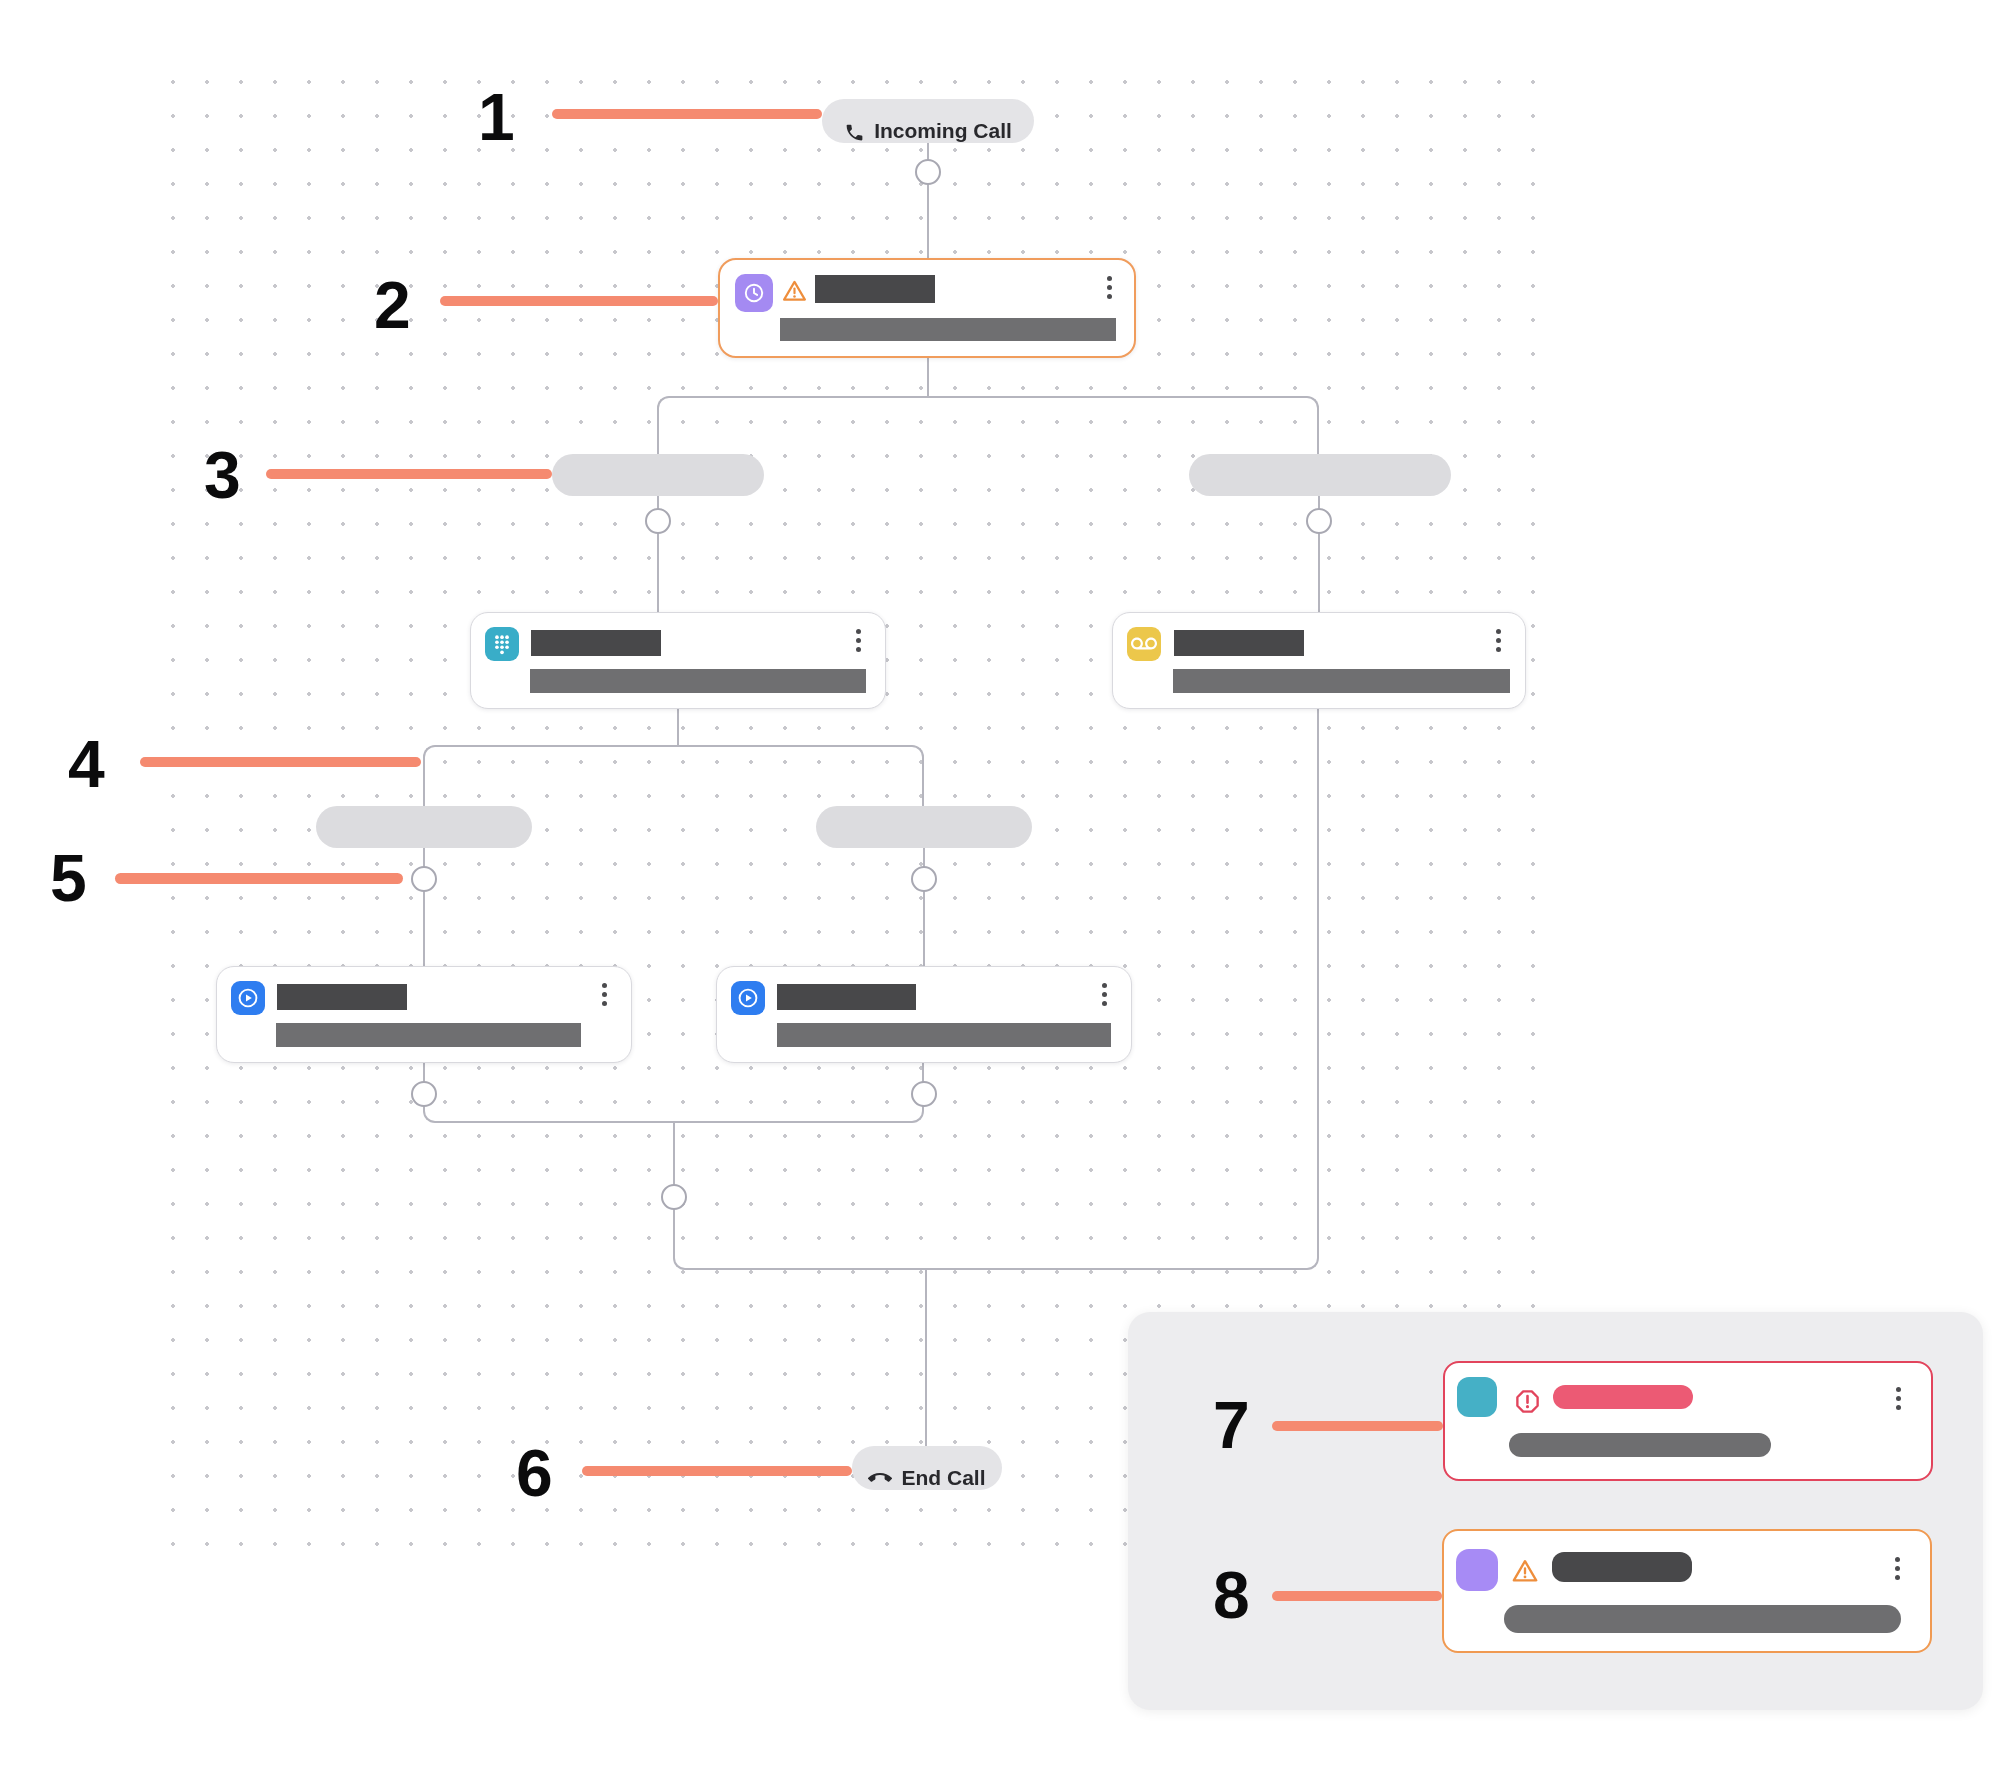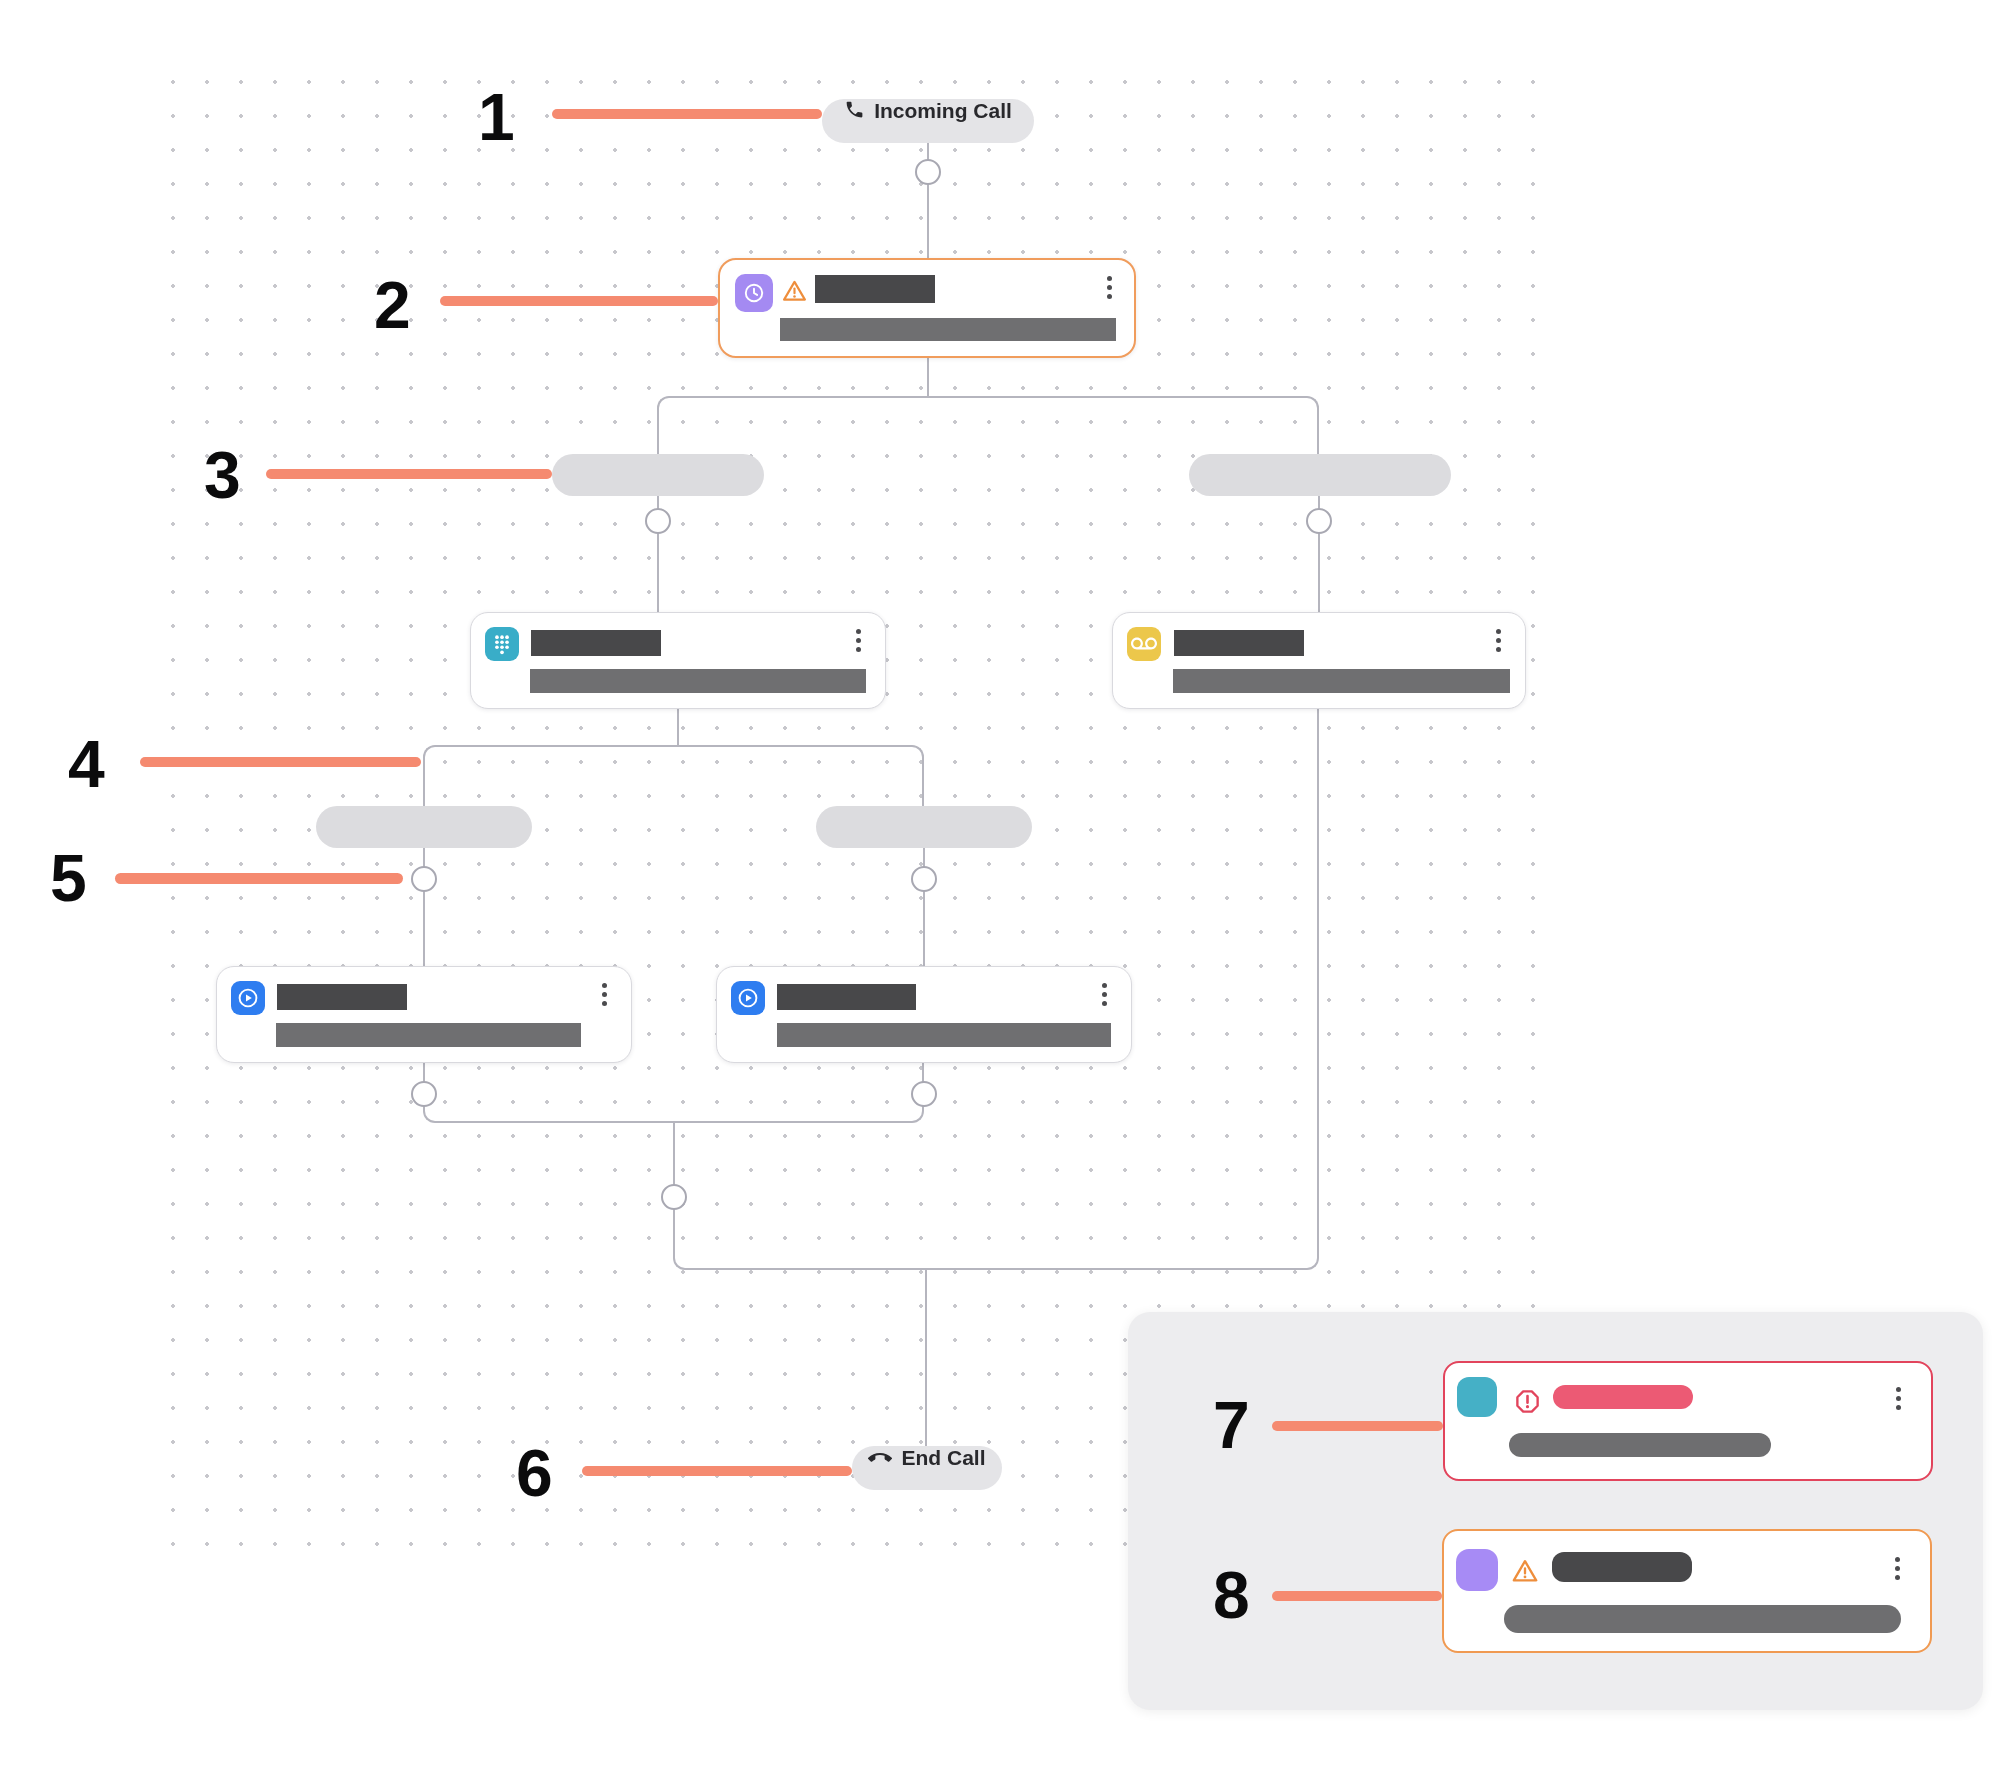--- a/index.html
+++ b/index.html
@@ -13,21 +13,21 @@
     background-size:34px 34px; background-position:6px 10px; }
 
   
   .vline { position:absolute; width:2px; background:#b5b5be; }
   .elbow { position:absolute; border:0 solid #b5b5be; }
   .cnode { position:absolute; width:26px; height:26px; border-radius:50%;
     background:#fff; border:2px solid #a8a8b2; }
 
   
   .flow-pill { position:absolute; background:#e4e4e7; border-radius:22px;
-    display:flex; align-items:flex-start; justify-content:center; gap:9px;
+    display:flex; align-items:flex-end; justify-content:center; gap:9px;
     font-size:21px; font-weight:700; color:#28282c; }
 
   
   .branch-pill { position:absolute; background:#dcdcdf; border-radius:21px; }
 
   
   .node { position:absolute; background:#fff; border:1.5px solid #d9d9de;
     border-radius:18px; box-shadow:0 1px 4px rgba(40,40,60,.10); }
   .node.warn { border:2.5px solid #f09c5c; }
   .icon-sq { position:absolute; display:flex; align-items:center; justify-content:center; border-radius:9px; }

